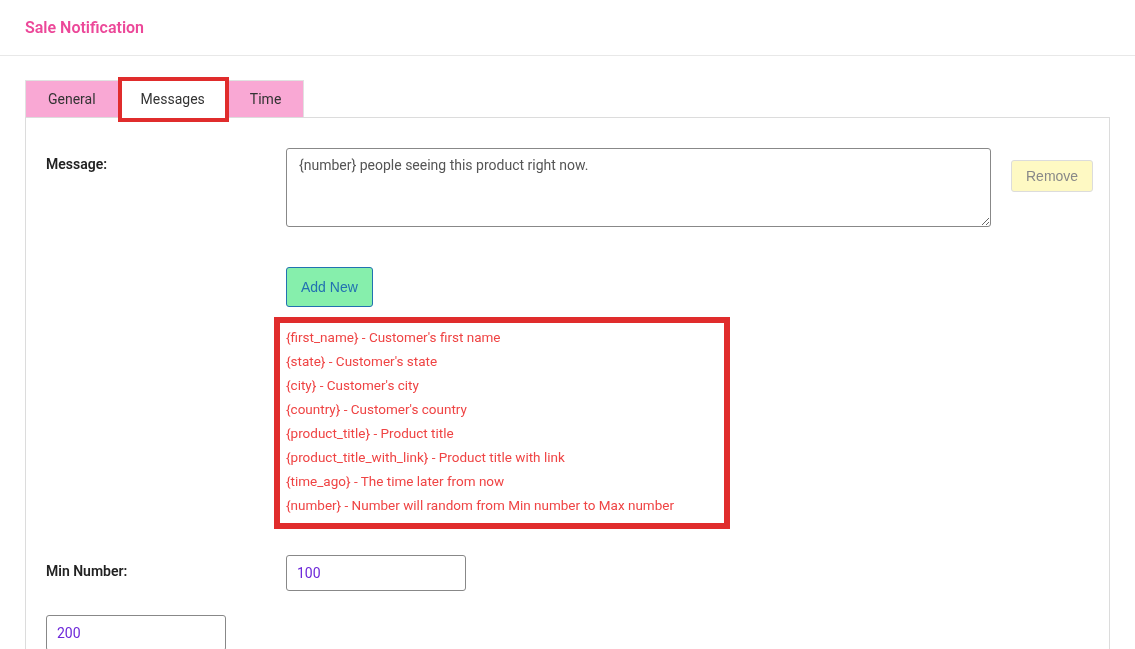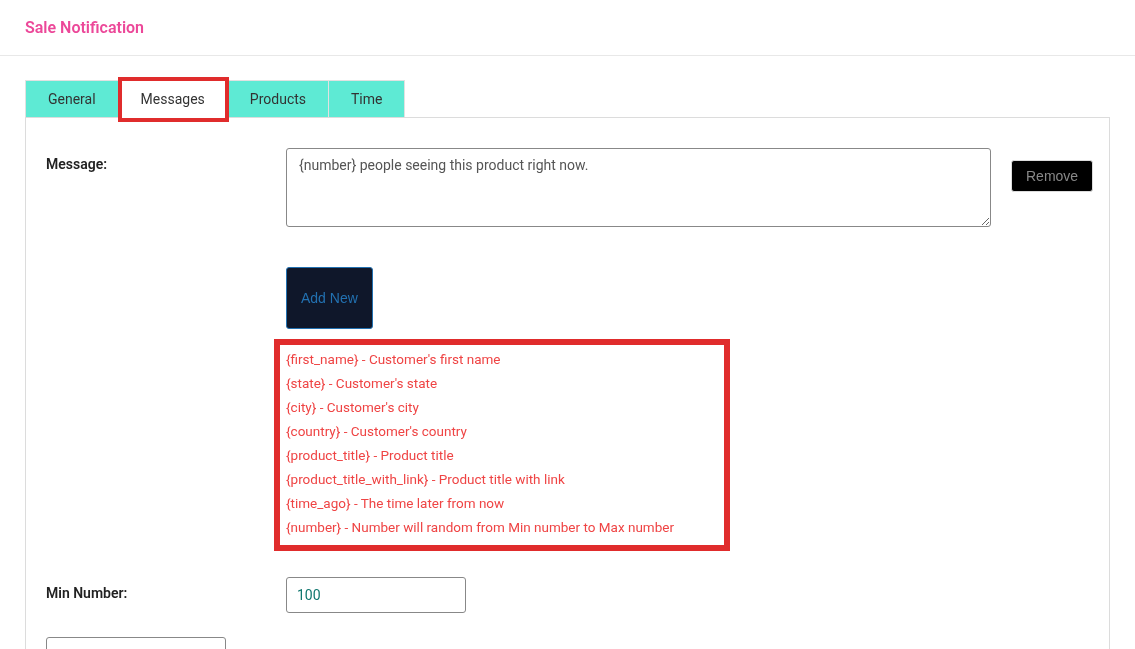--- a/index.html
+++ b/index.html
@@ -22,21 +22,21 @@
     }
     .content-wrapper {
       padding: 24px 25px 0 25px;
     }
     .tabs {
       display: flex;
       position: relative;
     }
     .tab {
       padding: 10px 22px;
-      background: #5eead4;
+      background: #f9a8d4;
       border: 1px solid #e1e1e1;
       border-bottom: none;
       color: #333;
       cursor: pointer;
       font-size: 14px;
       margin-right: -1px;
       position: relative;
       z-index: 1;
     }
     .tab.active {
@@ -90,34 +90,34 @@
       height: 79px;
       border: 1px solid #888;
       border-radius: 3px;
       padding: 8px 12px;
       font-family: inherit;
       font-size: 14px;
       color: #555;
       resize: both;
     }
     .remove-btn {
-      background: #000000;
+      background: #fef9c3;
       border: 1px solid #dcdcdc;
       color: #888;
       padding: 7px 14px;
       border-radius: 3px;
       font-size: 14px;
       cursor: pointer;
       margin-top: 12px;
     }
     .add-new-btn {
-      background: #0f172a;
+      background: #86efac;
       border: 1px solid #2271b1;
       color: #2271b1;
-      padding: 22px 14px;
+      padding: 11px 14px;
       border-radius: 3px;
       font-size: 14px;
       cursor: pointer;
       margin-top: 16px;
       margin-bottom: 18px;
     }
     .placeholders-box {
       position: relative;
       width: 432px;
     }
@@ -136,21 +136,21 @@
       line-height: 24px;
     }
     .number-input {
       width: 180px;
       height: 36px;
       border: 1px solid #888;
       border-radius: 3px;
       padding: 6px 10px;
       font-family: inherit;
       font-size: 14px;
-      color: #0f766e;
+      color: #6d28d9;
     }
     .offset-col {
       width: 240px;
       flex-shrink: 0;
     }
     .below-message {
       display: flex;
       margin-bottom: 38px;
     }
     .below-content {
@@ -163,21 +163,20 @@
 <h2 class="page-title">Sale Notification</h2>
 
 <div class="content-wrapper">
 
   <div class="tabs">
     <div class="tab">General</div>
     <div class="tab-wrap">
       <div class="tab active">Messages</div>
       <div class="tab-highlight"></div>
     </div>
-    <div class="tab">Products</div>
     <div class="tab">Time</div>
   </div>
 
   <div class="panel">
 
     <div class="form-row">
       <div class="form-label">Message:</div>
       <div class="form-field">
         <textarea class="message-textarea" style="">{number} people seeing this product right now.</textarea>
         <button class="remove-btn">Remove</button>

